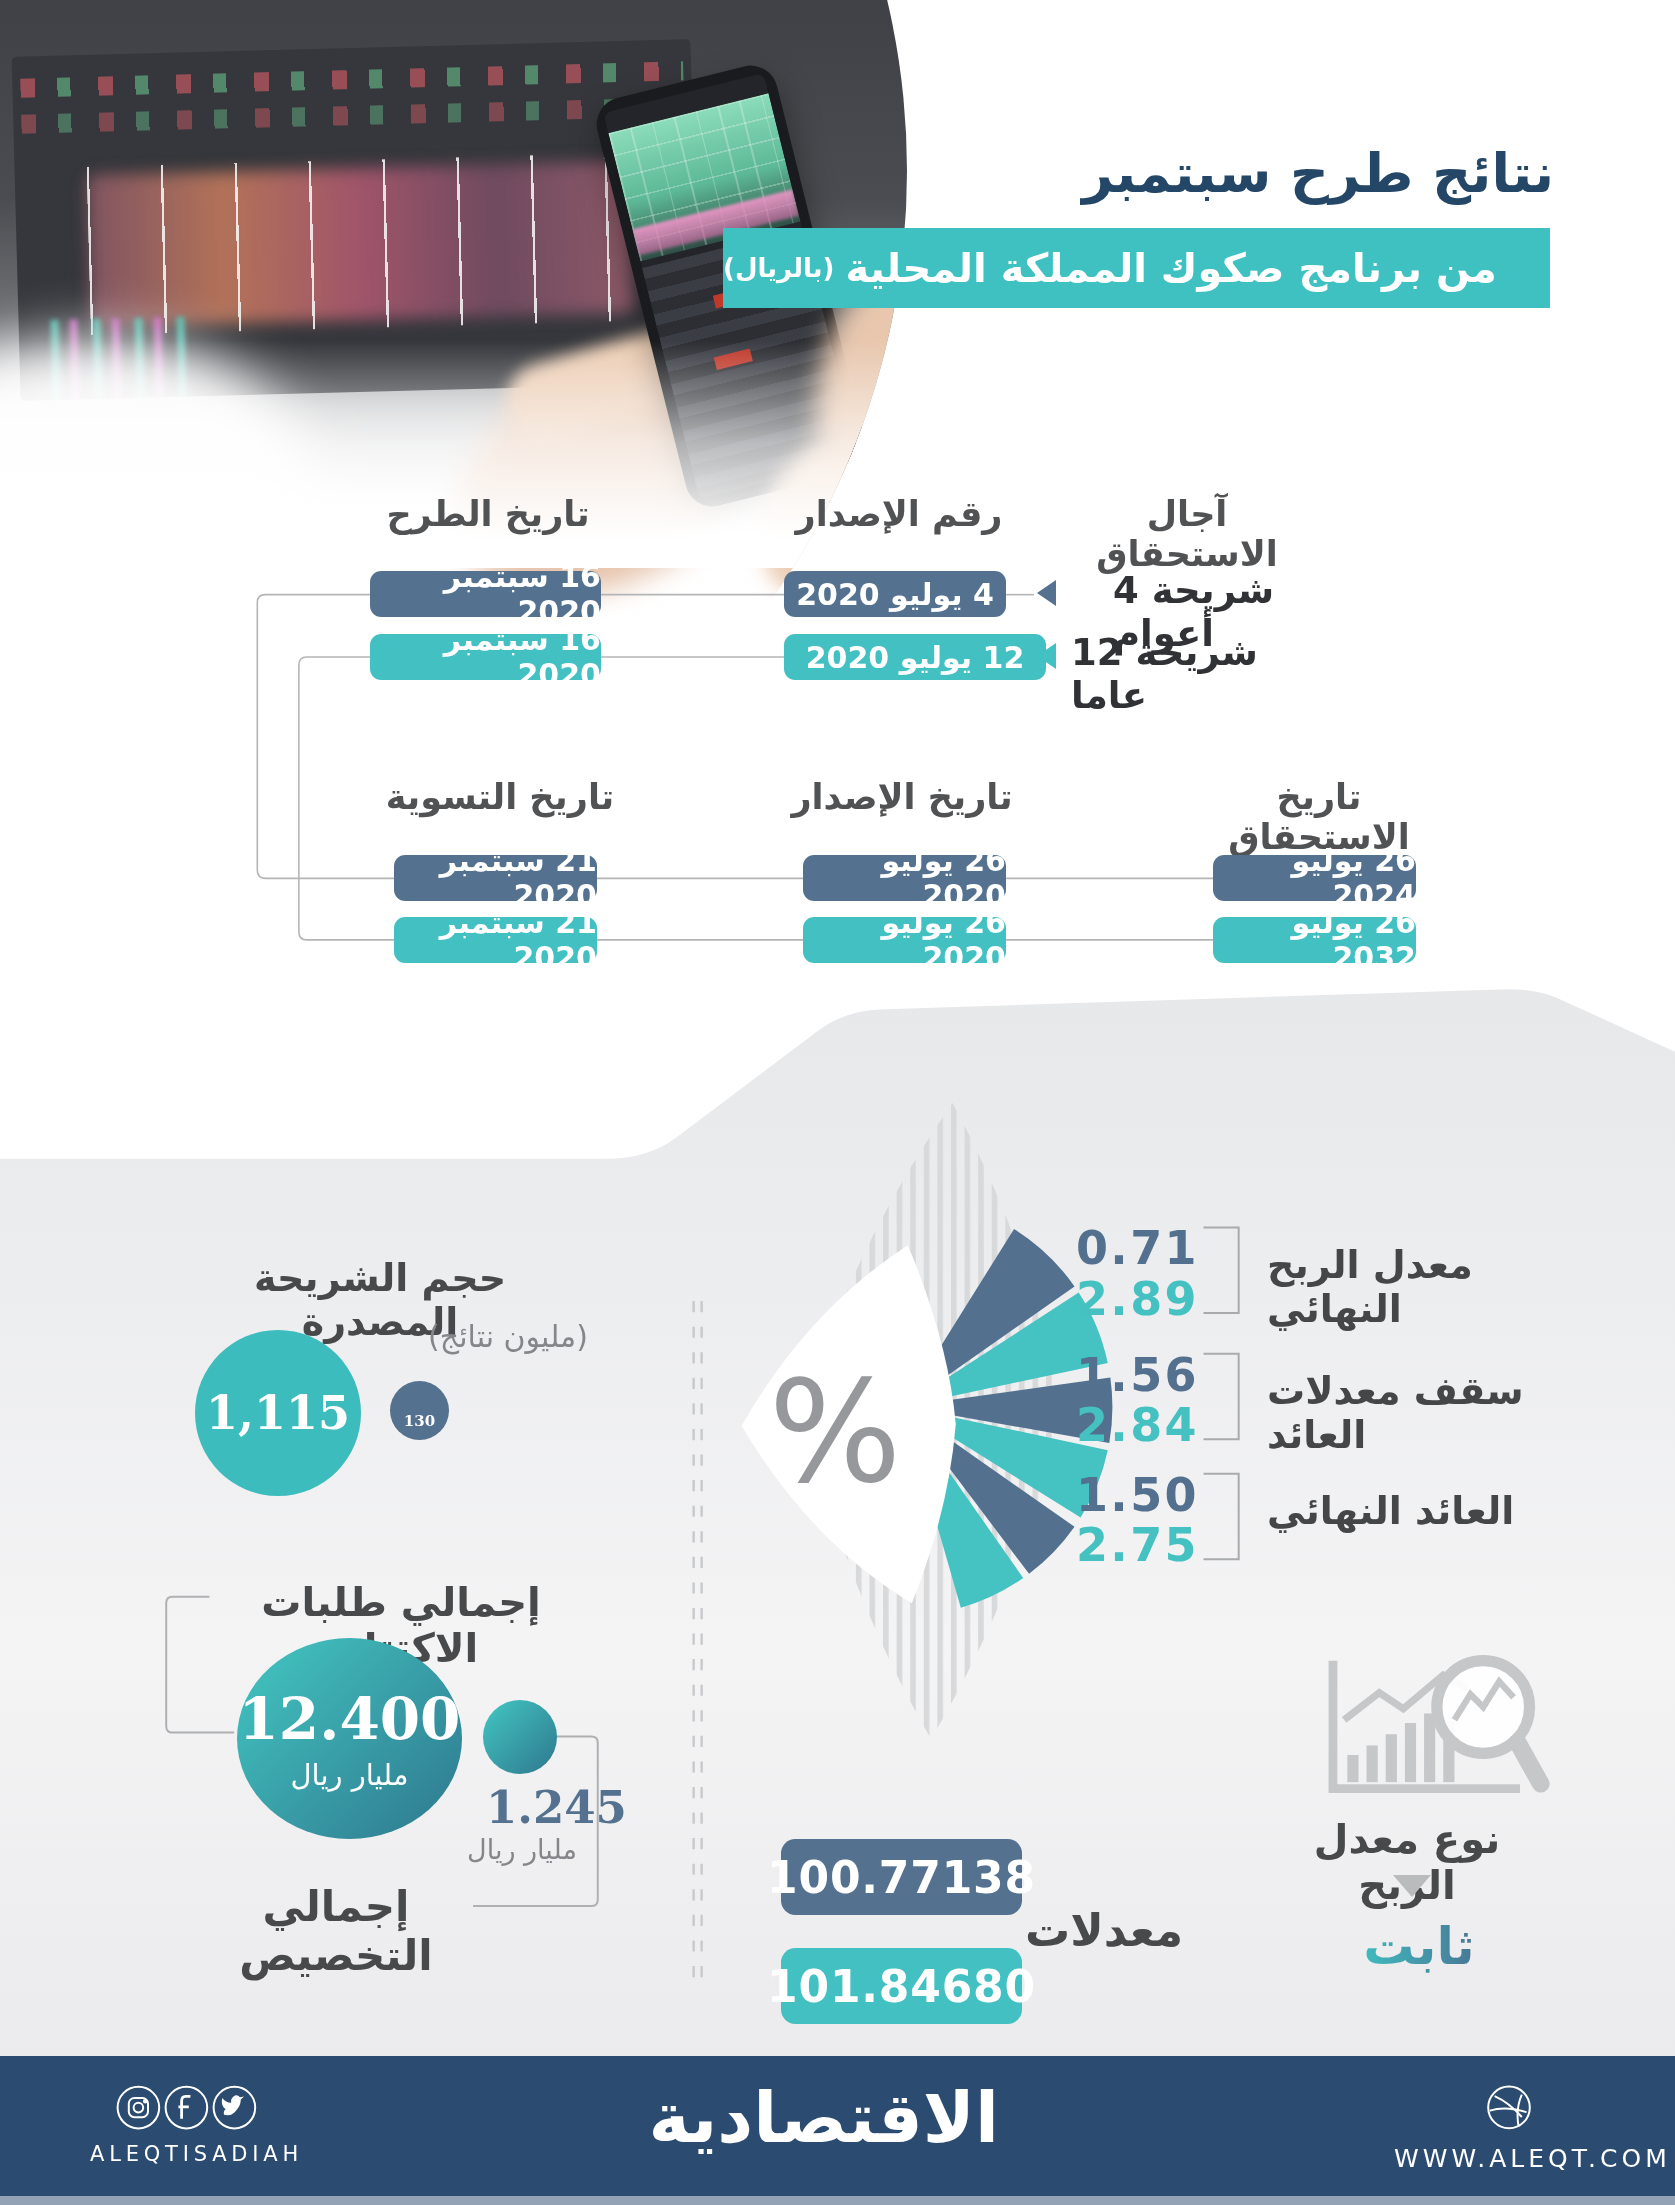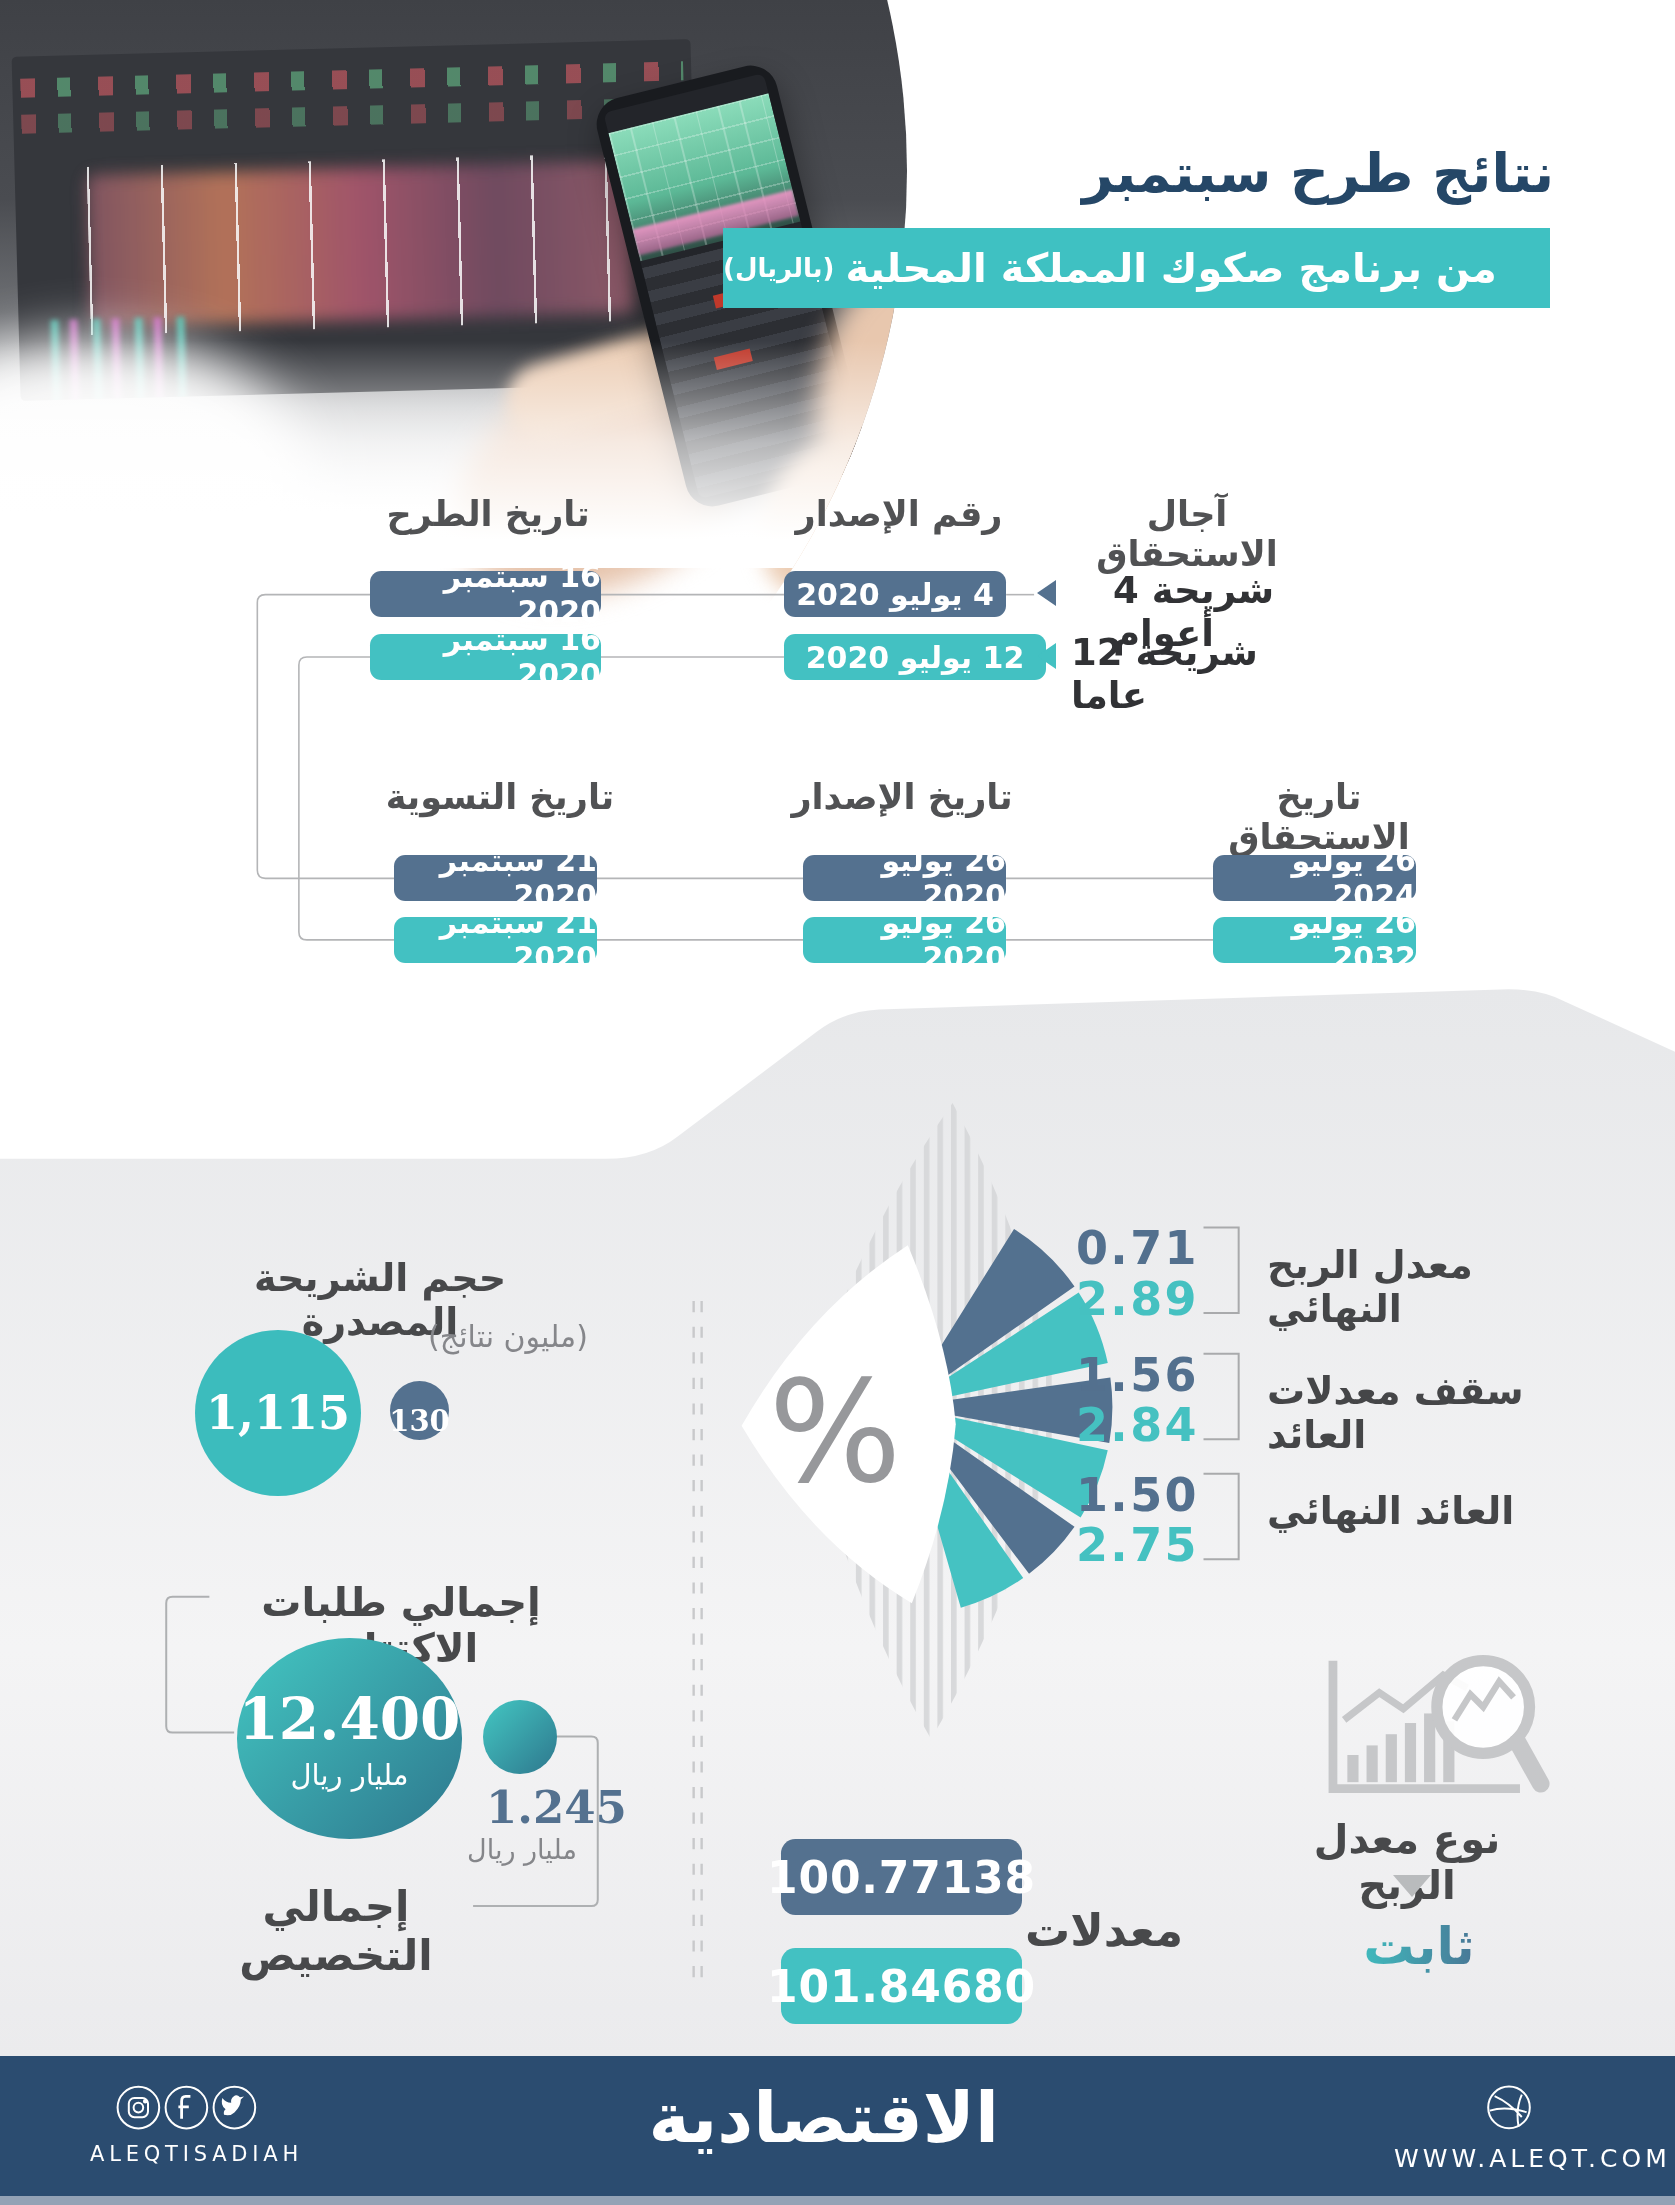--- a/index.html
+++ b/index.html
@@ -231,21 +231,21 @@
   <div class="abs chip teal" style="left:1213px;top:917px;width:203px;">
       <span class="rtl">26 يوليو 2032</span>
     </div>
 
   <div class="abs h-gray rtl" style="left:224px;top:1256px;width:312px;">حجم الشريحة المصدرة</div>
   <div class="abs sub-gray rtl" style="left:416px;top:1319px;width:184px;">(مليون نتائج)</div>
   <div class="abs circle" style="left:195px;top:1330px;width:166px;height:166px;background:#3cbcbd;">
     <span class="serif" style="font-size:46px;">1,115</span>
   </div>
   <div class="abs circle" style="left:390px;top:1381px;width:59px;height:59px;background:#54718f;">
-    <span class="serif" style="font-size:29px;margin-top:20px;">130</span>
+    <span class="serif" style="font-size:15px;margin-top:20px;">130</span>
   </div>
 
   <div class="abs h-gray rtl" style="left:213px;top:1579px;width:376px;font-size:40px;">إجمالي طلبات الاكتتاب</div>
   <div class="abs circle grad-circle" style="left:237px;top:1638px;width:225px;height:201px;">
     <span class="serif" style="font-size:58px;">12.400</span>
     <span class="rtl" style="font-size:29px;margin-top:4.8px;">مليار ريال</span>
   </div>
   <div class="abs circle grad-circle" style="left:483px;top:1700px;width:74px;height:74px;"></div>
   <div class="abs serif" style="left:454px;top:1781px;width:136px;font-size:45px;color:#54718f;text-align:center;margin-left:32px;">1.245</div>
   <div class="abs sub-gray rtl" style="left:462px;top:1834px;width:120px;font-size:27px;">مليار ريال</div>

